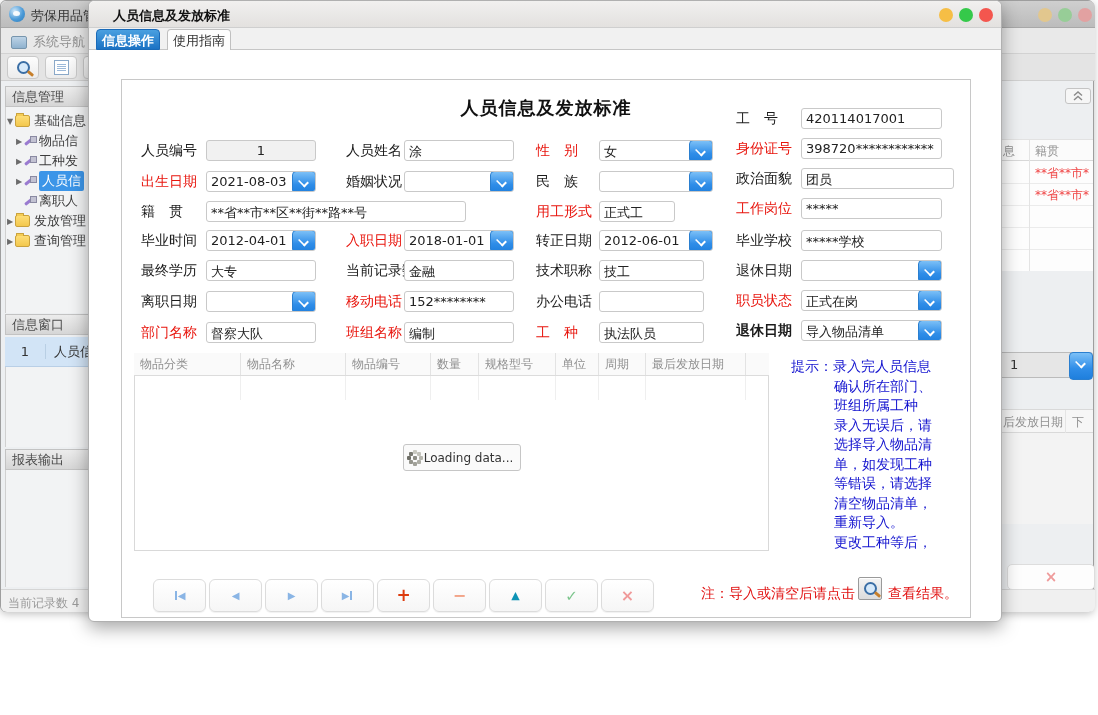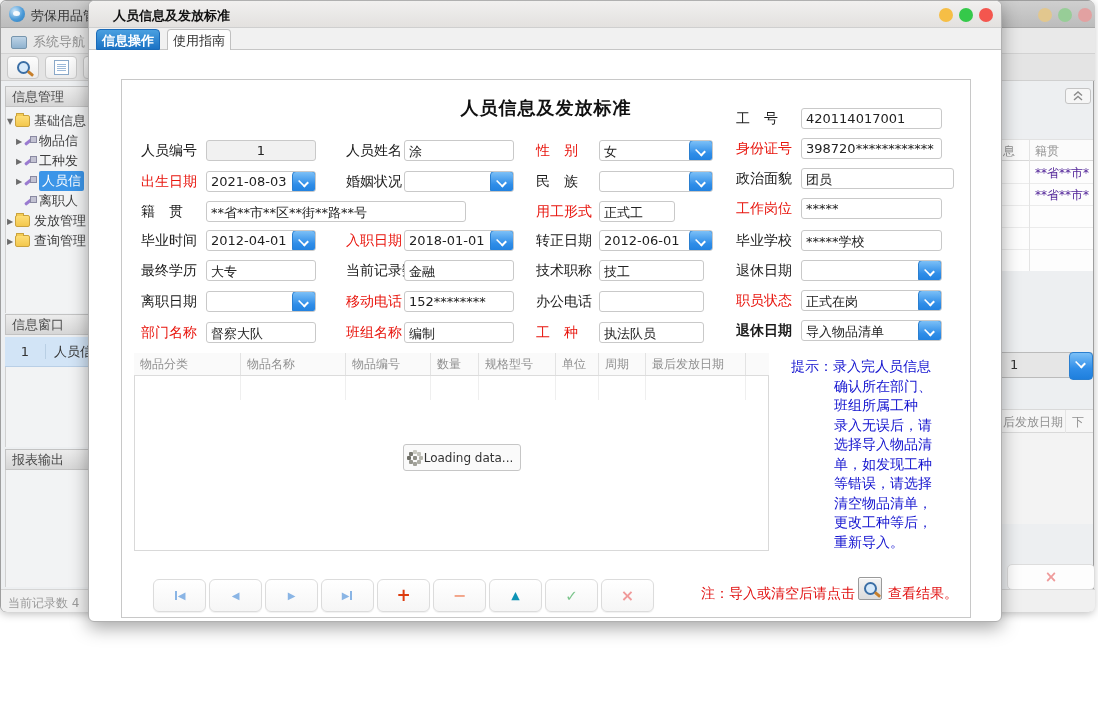--- a/index.html
+++ b/index.html
@@ -31,21 +31,21 @@
   .folder::before{content:'';position:absolute;top:-3px;left:0;width:6px;height:2px;background:#f5cd55;border:1px solid #caa23d;border-bottom:none;border-radius:1px 1px 0 0}
   .tool{width:12px;height:12px;position:relative;flex:none;margin-right:3px}
   .tool::before{content:'';position:absolute;left:0;top:5px;width:10px;height:3px;background:#9a7bd0;border-radius:1px;transform:rotate(-38deg)}
   .tool::after{content:'';position:absolute;left:6px;top:1px;width:5px;height:5px;background:#c2c2d2;border:1px solid #8a8aa2}
   .sel{background:#3c95e8;color:#fff;padding:1px 3px;border-radius:2px}
   .inforow{left:4px;top:336px;width:98px;height:30px;background:#d2e4f6;border-bottom:1px solid #b9cfe6;display:flex;align-items:center;font-size:13px;color:#333}
   .statusbar{left:0;top:588px;width:1094px;height:23px;background:#f0f0f0;border-top:1px solid #d5d5d5;border-radius:0 0 6px 6px}
   
   .rp-gridhead{left:995px;top:138px;width:97px;height:22px;background:#fbfbfb;border-bottom:1px solid #d8d8d8;border-top:1px solid #e2e2e2}
   .rp-txt{font-size:12px;color:#909090;white-space:nowrap}
-  .rp-cell{font-size:12px;color:#4c1d95;white-space:nowrap}
+  .rp-cell{font-size:12px;color:#ef4444;white-space:nowrap}
   .vline{width:1px;background:#e4e4e4}
   .hline{height:1px;background:#ebebeb}
   .collapse-btn{left:1064px;top:87px;width:26px;height:16px;background:#f6f6f6;border:1px solid #c4c4c4;border-radius:3px;display:flex;align-items:center;justify-content:center}
   .rp-select{left:995px;top:351px;width:97px;height:26px;background:#e6e6e6;border:1px solid #bbb;border-radius:3px}
   .car{position:absolute;right:-1px;top:-1px;width:22px;border-radius:4px;background:linear-gradient(#7cc0f7,#2f8de8 60%,#1f7fdd);border:1px solid #2a7fd0}
   .car::after{content:'';position:absolute;left:6px;top:6px;width:7px;height:6px;border-right:2px solid #fff;border-bottom:2px solid #fff;transform:rotate(45deg) scaleY(.8)}
   .rp-btn{left:1006px;top:563px;width:88px;height:26px;background:#fdfdfd;border:1px solid #ddd;border-radius:5px;text-align:center;color:#ef9b9b;font-size:15px;font-weight:bold;line-height:24px}
   
   .dialog{left:88px;top:0;width:914px;height:622px;background:#fff;border:1px solid #b0b0b0;border-radius:6px;box-shadow:0 6px 18px rgba(0,0,0,.35);z-index:10}
   .dlg-titlebar{left:0;top:0;width:912px;height:27px;background:linear-gradient(#f1f0ef,#e3e1df);border-radius:6px 6px 0 0;border-bottom:1px solid #cfcfcf}
@@ -288,22 +288,22 @@
 
   <div class="a hint">
     <p><span>提示：</span><span>录入完人员信息</span></p>
     <p class="cont">确认所在部门、</p>
     <p class="cont">班组所属工种</p>
     <p class="cont">录入无误后，请</p>
     <p class="cont">选择导入物品清</p>
     <p class="cont">单，如发现工种</p>
     <p class="cont">等错误，请选择</p>
     <p class="cont">清空物品清单，</p>
+    <p class="cont">重新导入。</p>
     <p class="cont">更改工种等后，</p>
-    <p class="cont">重新导入。</p>
   </div>
 
   <div class="a navbtn" style="left:64px">
       <span class="bar"></span>
       <span class="tri">◀</span>
     </div>
   <div class="a navbtn" style="left:120px">
       <span class="tri">◀</span>
     </div>
   <div class="a navbtn" style="left:176px">

